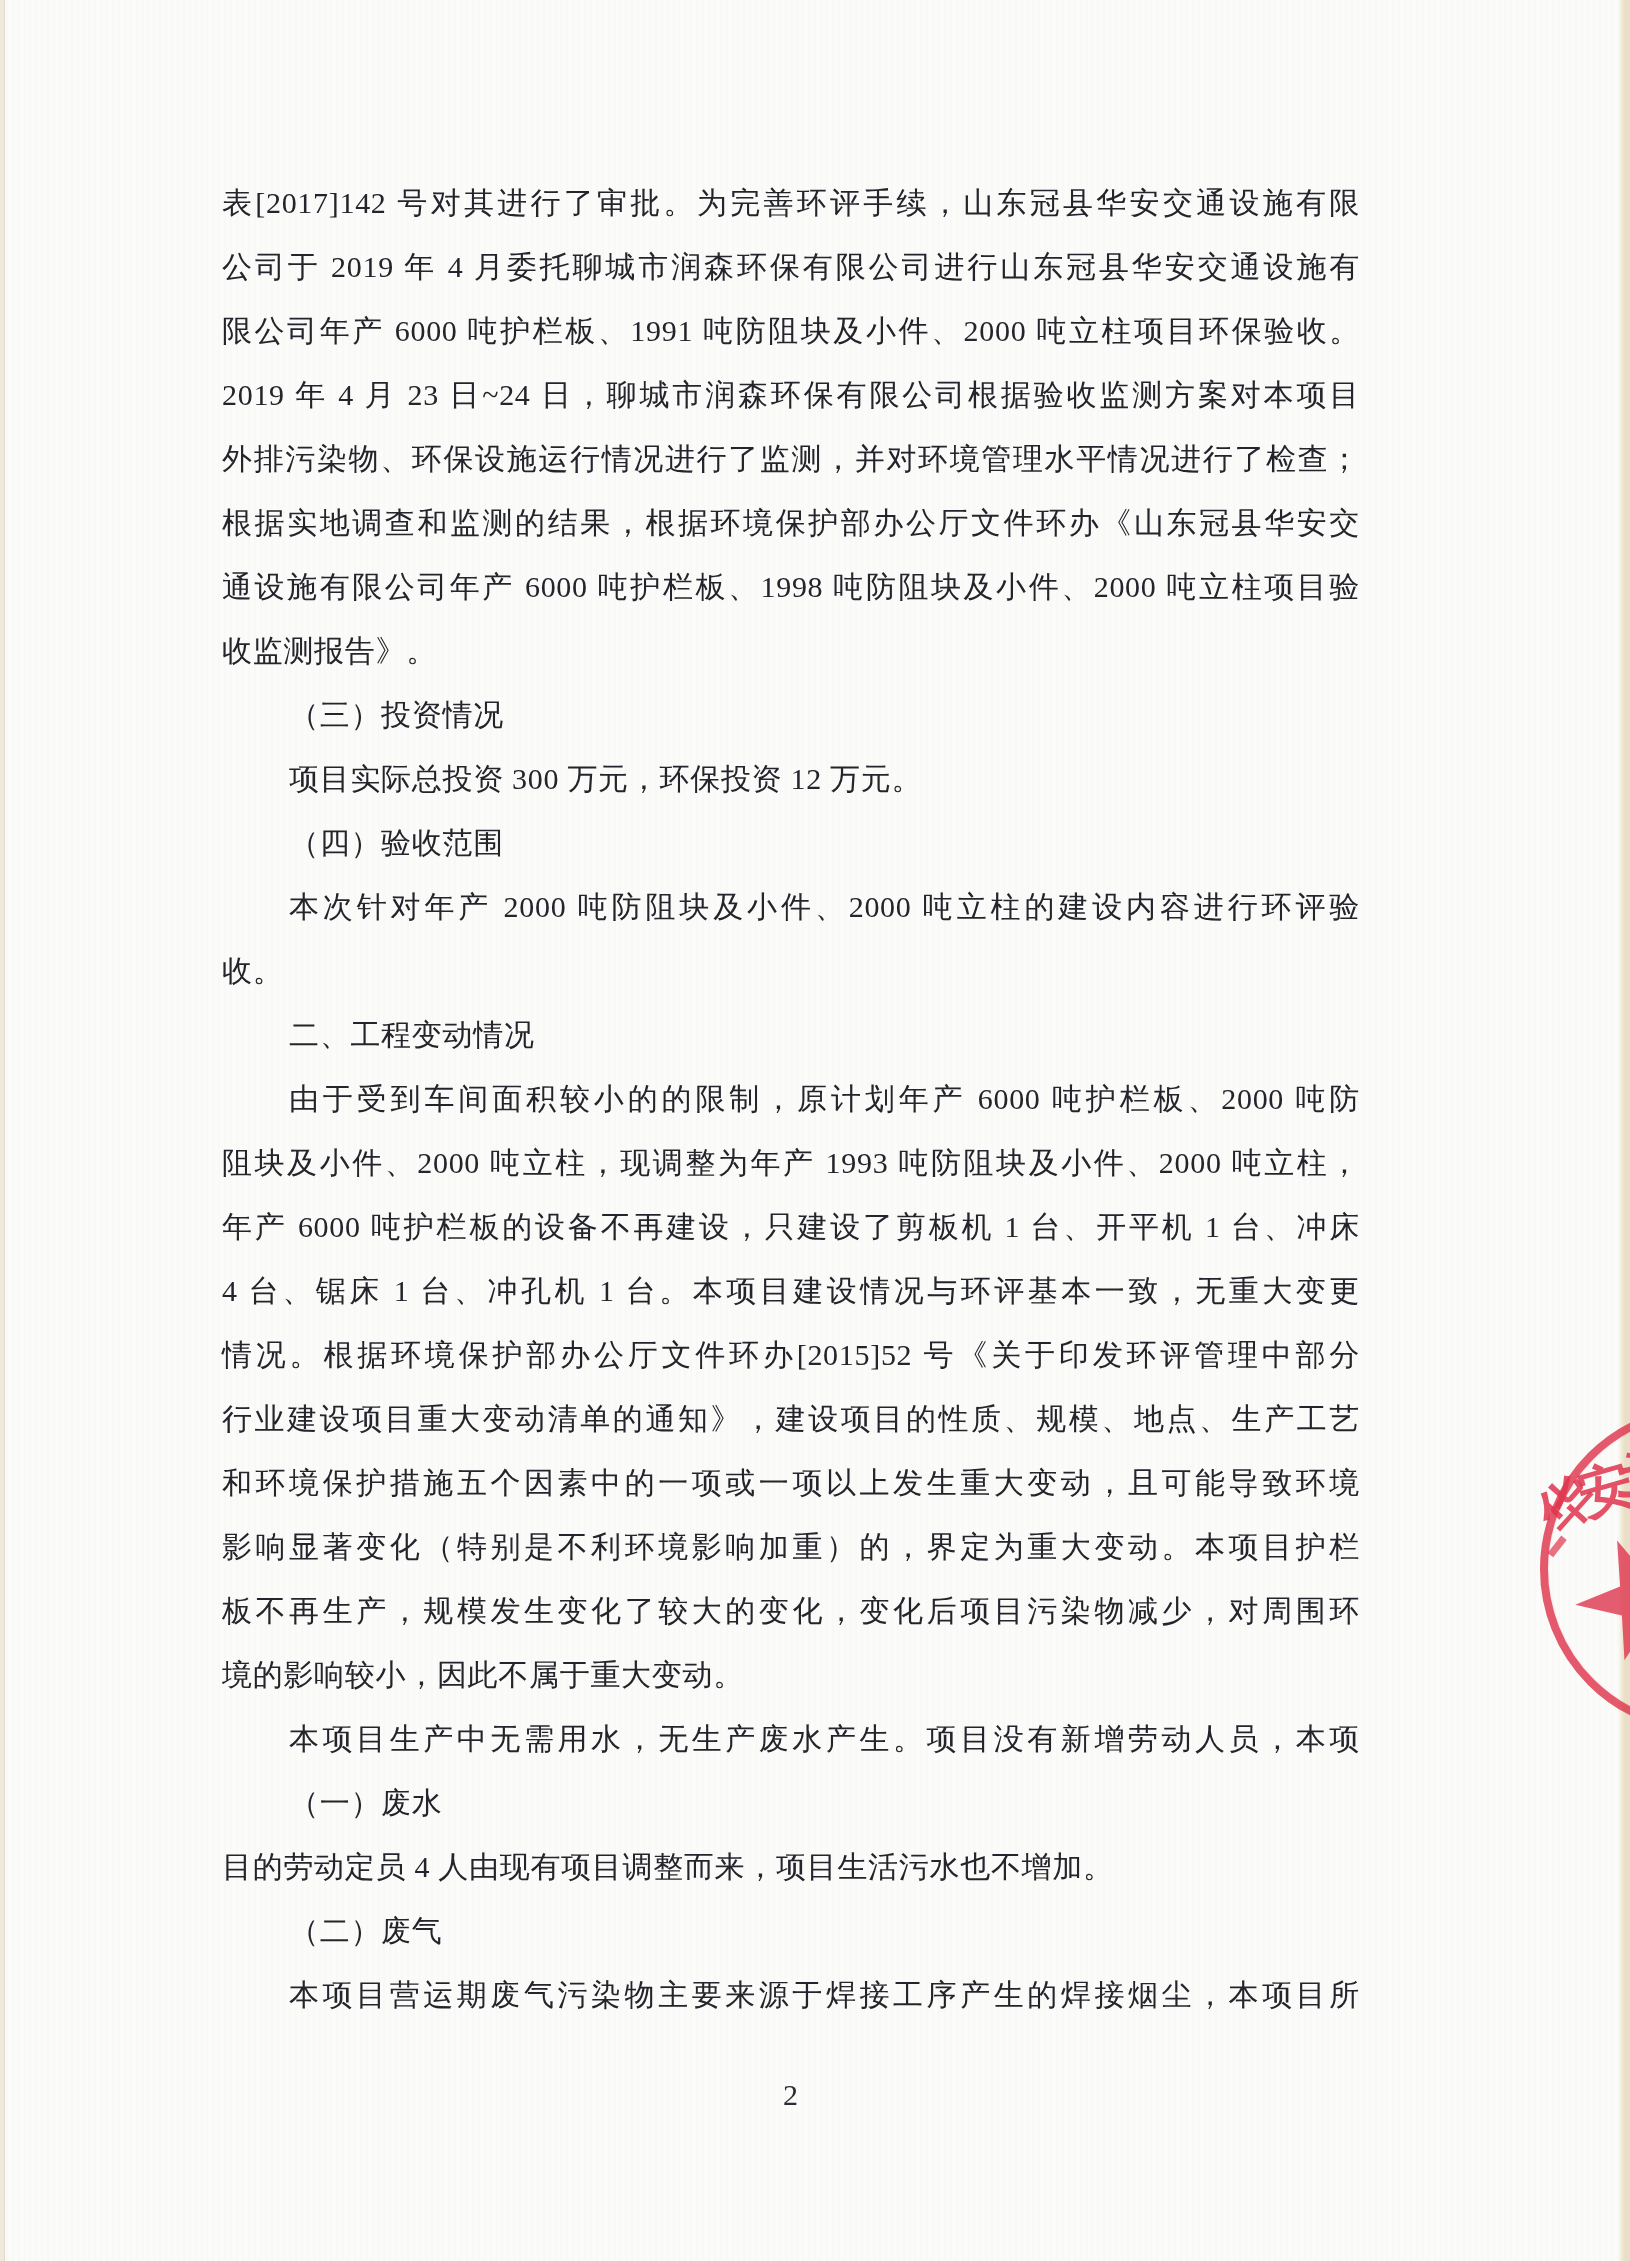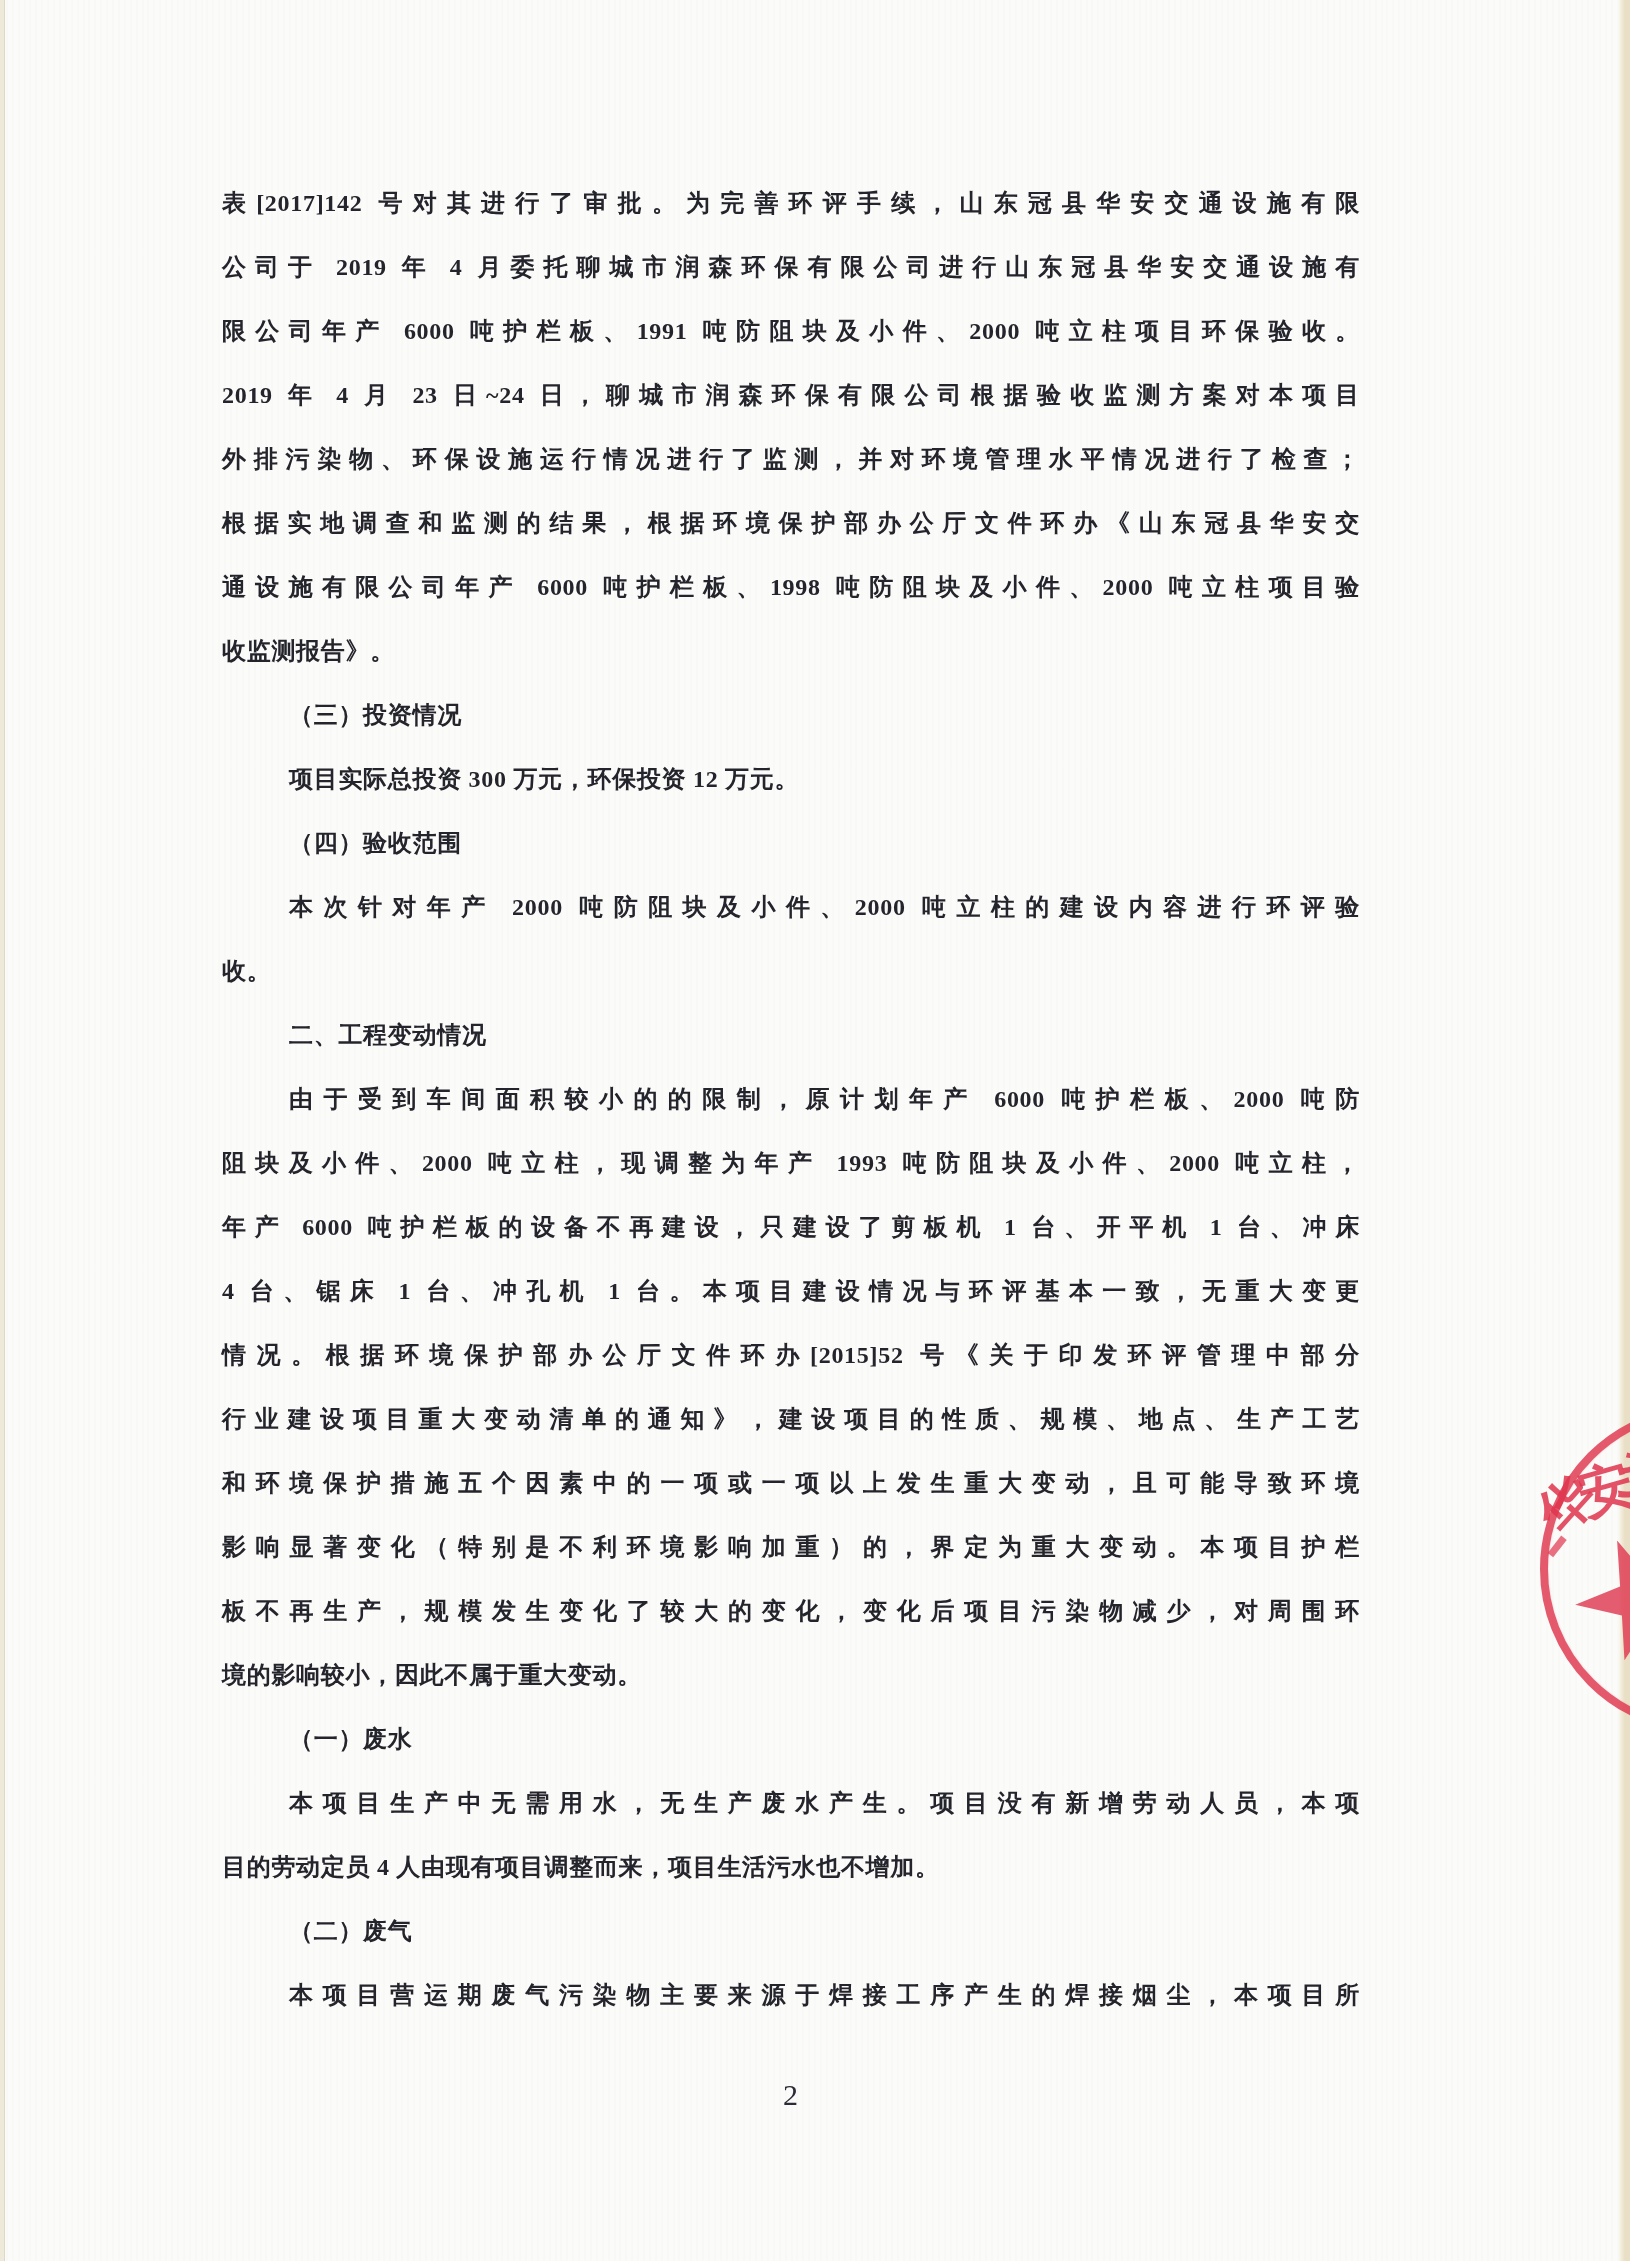--- a/index.html
+++ b/index.html
@@ -25,27 +25,26 @@
   }
   .textblock {
     position: absolute;
     left: 222px;
     top: 171px;
     width: 1138px;
   }
   .line {
     height: 64px;
     line-height: 64px;
-    font-size: 24px;
+    font-size: 30px;
     letter-spacing: 0.7px;
     text-align: justify;
     text-align-last: left;
     white-space: nowrap;
     box-sizing: border-box;
-    font-weight: bold;
   }
   .line.fill { text-align-last: justify; white-space: normal; }
   .line.indent { padding-left: 67px; }
   .page-number {
     position: absolute;
     top: 2078px;
     left: 0;
     width: 1581px;
     text-align: center;
     font-size: 30px;
@@ -108,22 +107,22 @@
       <div class="line indent fill">由于受到车间面积较小的的限制，原计划年产 6000 吨护栏板、2000 吨防</div>
       <div class="line fill">阻块及小件、2000 吨立柱，现调整为年产 1993 吨防阻块及小件、2000 吨立柱，</div>
       <div class="line fill">年产 6000 吨护栏板的设备不再建设，只建设了剪板机 1 台、开平机 1 台、冲床</div>
       <div class="line fill">4 台、锯床 1 台、冲孔机 1 台。本项目建设情况与环评基本一致，无重大变更</div>
       <div class="line fill">情况。根据环境保护部办公厅文件环办[2015]52 号《关于印发环评管理中部分</div>
       <div class="line fill">行业建设项目重大变动清单的通知》，建设项目的性质、规模、地点、生产工艺</div>
       <div class="line fill">和环境保护措施五个因素中的一项或一项以上发生重大变动，且可能导致环境</div>
       <div class="line fill">影响显著变化（特别是不利环境影响加重）的，界定为重大变动。本项目护栏</div>
       <div class="line fill">板不再生产，规模发生变化了较大的变化，变化后项目污染物减少，对周围环</div>
       <div class="line">境的影响较小，因此不属于重大变动。</div>
+      <div class="line indent fill">本项目生产中无需用水，无生产废水产生。项目没有新增劳动人员，本项</div>
       <div class="line indent">（一）废水</div>
-      <div class="line indent fill">本项目生产中无需用水，无生产废水产生。项目没有新增劳动人员，本项</div>
       <div class="line">目的劳动定员 4 人由现有项目调整而来，项目生活污水也不增加。</div>
       <div class="line indent">（二）废气</div>
       <div class="line indent fill">本项目营运期废气污染物主要来源于焊接工序产生的焊接烟尘，本项目所</div>
     </div>
 
   <div class="stamp">
     <div class="stamp-circle"></div>
     <div class="stamp-star"></div>
     <div class="stamp-char c1">安</div>
     <div class="stamp-char c2">华</div>

